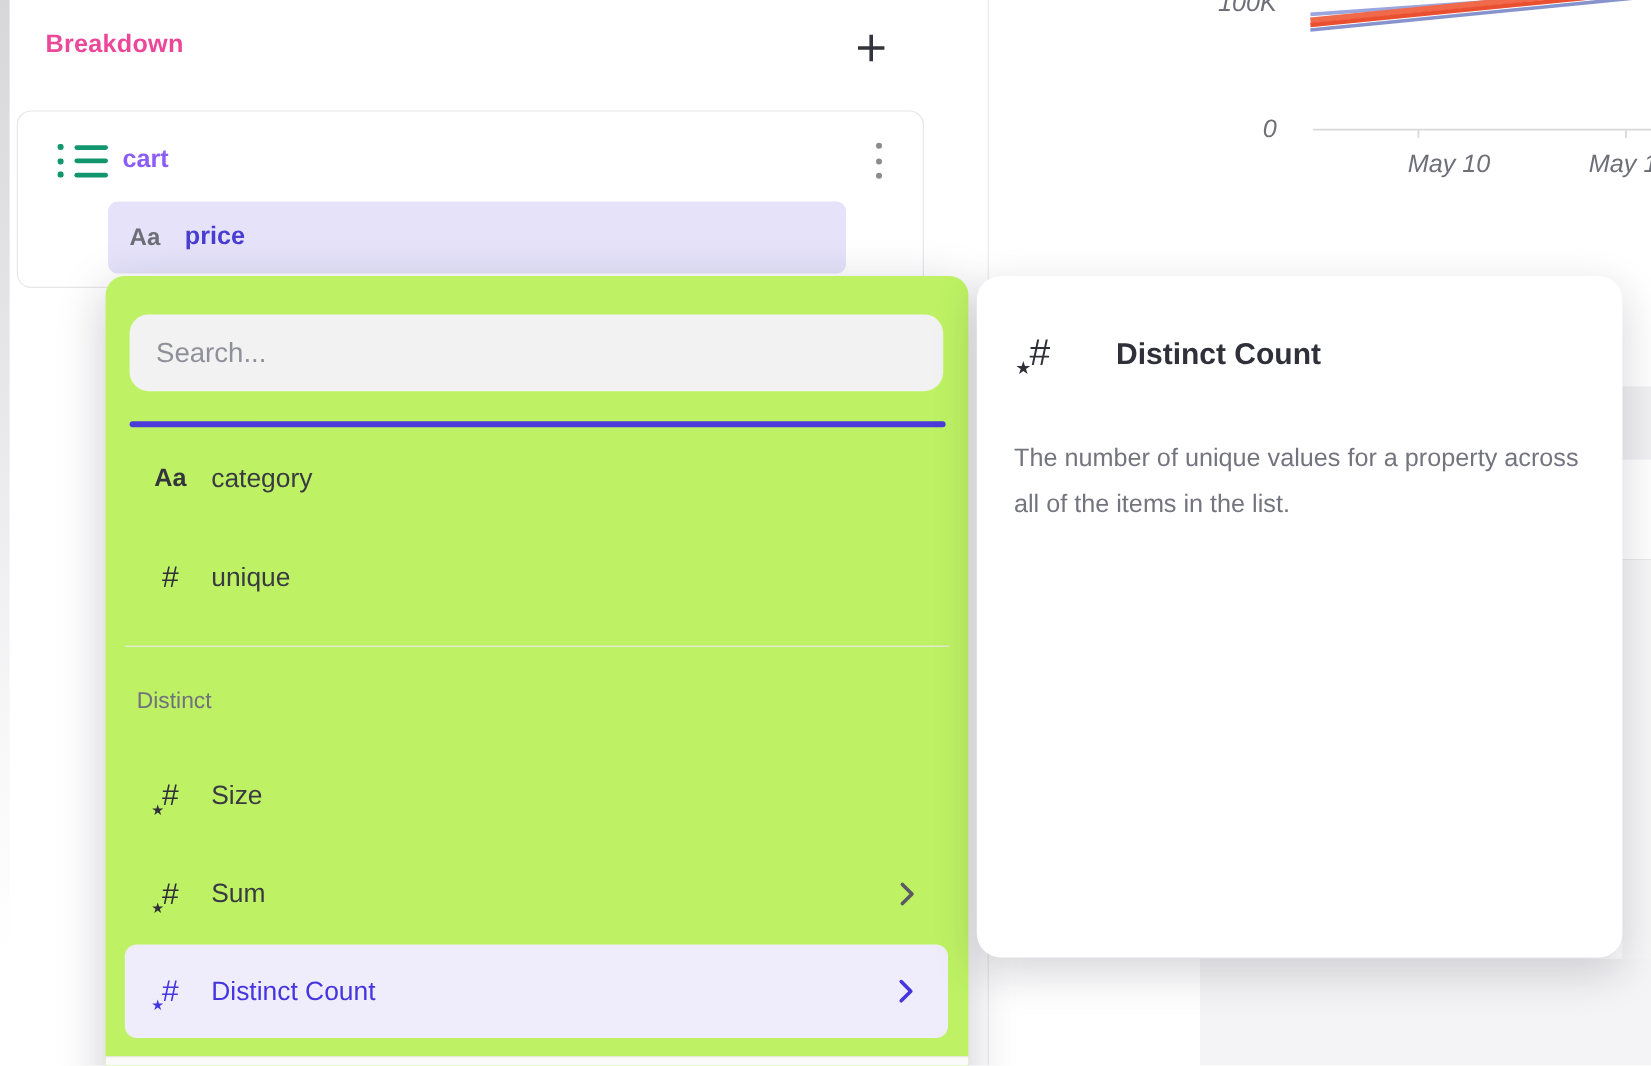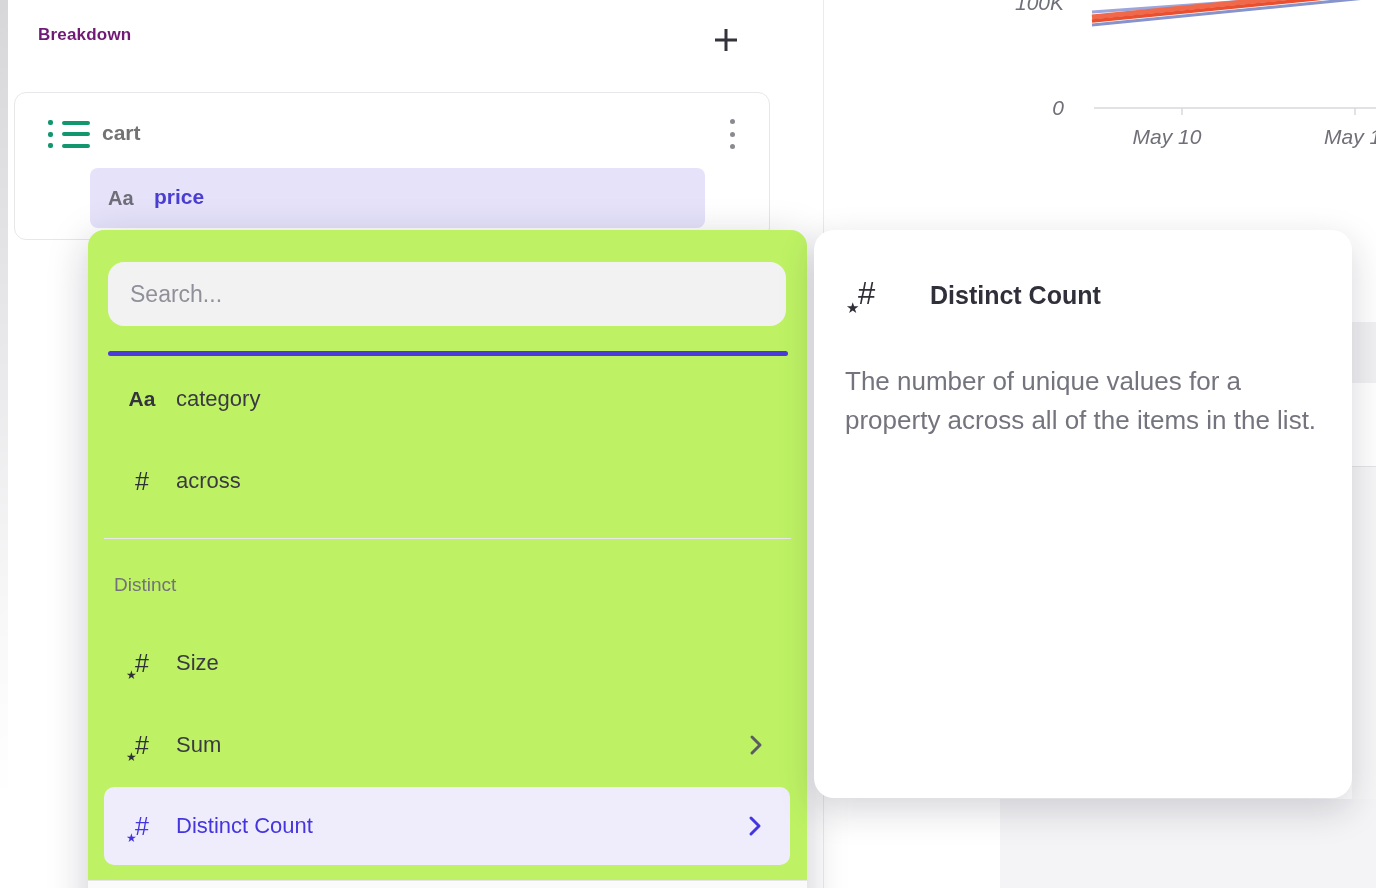--- a/index.html
+++ b/index.html
@@ -14,33 +14,33 @@
   .vert-divider { left:823px; top:0; width:1px; height:888px; background:#ebebed; }
   .chart-area { left:824px; top:0; width:552px; height:160px; overflow:hidden;font-style:italic; }
   .ylabel { color:#6f6f78; font-size:21px; }
   .xlabel { color:#6f6f78; font-size:21px; white-space:nowrap; }
   .bg-row-strip { left:1352px; width:24px; background:#f1f1f3; }
   .bg-hairline { left:1352px; width:24px; height:1px; background:#e4e4e6; }
   .bg-col-gray { left:1352px; top:467px; width:24px; height:332px; background:#f6f6f7; }
   .bg-bottom-gray { left:1000px; top:799px; width:376px; height:89px; background:#f4f4f6; }
 
   
-  .panel-title { left:38px; top:25px; font-size:17px; font-weight:700; color:#701a75;
+  .panel-title { left:38px; top:25px; font-size:21px; font-weight:700; color:#ec4899;
     letter-spacing:.2px; }
   .plus-btn { left:706px; top:20px; width:40px; height:40px; display:flex;
     align-items:center; justify-content:center; cursor:pointer; background:none; border:none; }
 
   .breakdown-card { left:14px; top:92px; width:756px; height:148px; background:#fff;
     border:1px solid #e7e7ea; border-radius:12px; }
   .list-icon { left:48px; top:120px; width:42px; height:28px; display:flex;
     flex-direction:column; justify-content:space-between; }
   .list-icon .li-row { display:flex; align-items:center; height:5px; }
   .list-icon .li-dot { width:5px; height:5px; border-radius:2px; background:#12966d; }
   .list-icon .li-line { width:28px; height:4px; border-radius:2px; background:#12966d; margin-left:9px; }
-  .cart-label { left:102px; top:121px; font-size:21px; font-weight:700; color:#737373; }
+  .cart-label { left:102px; top:121px; font-size:21px; font-weight:700; color:#8b5cf6; }
   .kebab { left:722px; top:115px; width:20px; height:38px; display:flex; flex-direction:column;
     align-items:center; justify-content:space-between; padding:4px 0; cursor:pointer;
     background:none; border:none; }
   .kebab i { width:5px; height:5px; border-radius:50%; background:#8a8a90; }
 
   .brand-chip { left:90px; top:168px; width:615px; height:60px; background:#e5e2fa;
     border-radius:8px; cursor:pointer; }
   .chip-type { left:108px; top:187px; font-size:20px; font-weight:600; color:#6e6e76; }
   .chip-name { left:154px; top:185px; font-size:21px; font-weight:700; color:#4a3ed2; }
 
@@ -85,21 +85,21 @@
 
   
   .details { left:814px; top:230px; width:538px; height:568px; background:#fff;
     border-radius:20px; box-shadow:0 12px 36px rgba(25,25,50,.18); }
   .details .d-icon { position:absolute; left:44px; top:48px; font-size:31px;
     color:#2f2f37; }
   .details .d-icon .star { position:absolute; left:-12px; bottom:-6px; font-size:15px; }
   .details .d-title { position:absolute; left:116px; top:51px; font-size:25px;
     font-weight:700; color:#30303a; }
   .details .d-body { position:absolute; left:31px; top:132px; width:485px;
-    font-size:26px; line-height:39px; color:#74747e; }
+    font-size:21px; line-height:39px; color:#74747e; }
 </style>
 </head>
 <body>
 
 <div id="canvas">
 
   <div class="abs left-edge-strip"></div>
   <div class="abs vert-divider"></div>
 
   <div class="abs chart-area">
@@ -107,21 +107,21 @@
       <line x1="270" y1="108" x2="552" y2="108" stroke="#d9d9dc" stroke-width="1.5"></line>
       <line x1="358" y1="108" x2="358" y2="115" stroke="#d9d9dc" stroke-width="1.5"></line>
       <line x1="531" y1="108" x2="531" y2="115" stroke="#d9d9dc" stroke-width="1.5"></line>
       <polyline points="268,12 520,-6" fill="none" stroke="#9aa6dd" stroke-width="3"></polyline>
       <polyline points="268,17 552,-11" fill="none" stroke="#f0694a" stroke-width="5"></polyline>
       <polyline points="268,21 552,-7" fill="none" stroke="#ea4f30" stroke-width="3.5"></polyline>
       <polyline points="268,25 552,-3" fill="none" stroke="#8693cc" stroke-width="3"></polyline>
     </svg>
     <div class="abs ylabel" style="left:166px; top:-9px; width:74px; text-align:right;">100K</div>
     <div class="abs ylabel" style="left:166px; top:96px; width:74px; text-align:right;">0</div>
-    <div class="abs xlabel" style="left:298px; top:125px; width:90px; text-align:center;">May 10</div>
+    <div class="abs xlabel" style="left:328px; top:125px; width:90px; text-align:right;">May 10</div>
     <div class="abs xlabel" style="left:500px; top:125px;">May 1</div>
   </div>
 
   <div class="abs bg-row-strip" style="top:322px; height:61px;"></div>
   <div class="abs bg-hairline" style="top:466px;"></div>
   <div class="abs bg-col-gray"></div>
   <div class="abs bg-bottom-gray"></div>
 
   <div class="abs panel-title">Breakdown</div>
   <button class="abs plus-btn">
@@ -165,21 +165,21 @@
       <span class="icon-box">
           <span class="icon-Aa">Aa</span>
         </span>
       <span class="dd-label">category</span>
     </div>
 
     <div class="dd-row" style="top:212px;">
       <span class="icon-box">
           <span class="icon-hash">#</span>
         </span>
-      <span class="dd-label">across</span>
+      <span class="dd-label">unique</span>
     </div>
 
     <div class="dd-divider"></div>
     <div class="section-label">Distinct</div>
 
     <div class="dd-row" style="top:394px;">
       <span class="icon-box">
           <span class="computed-icon"><span>#</span><span class="star">★</span></span>
         </span>
       <span class="dd-label">Size</span>

